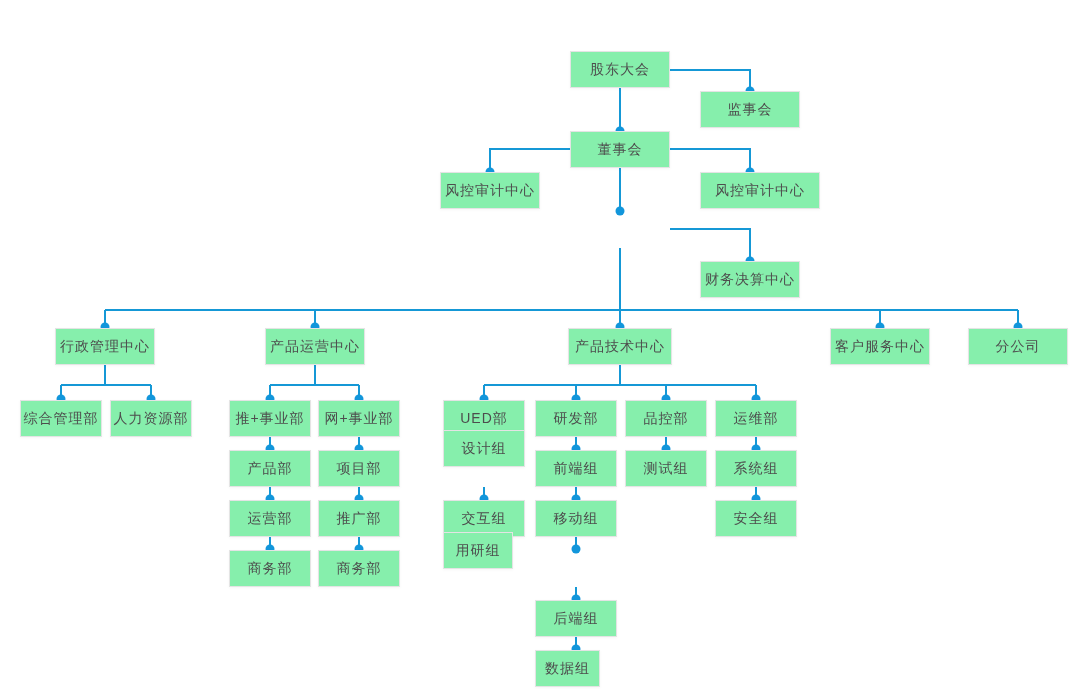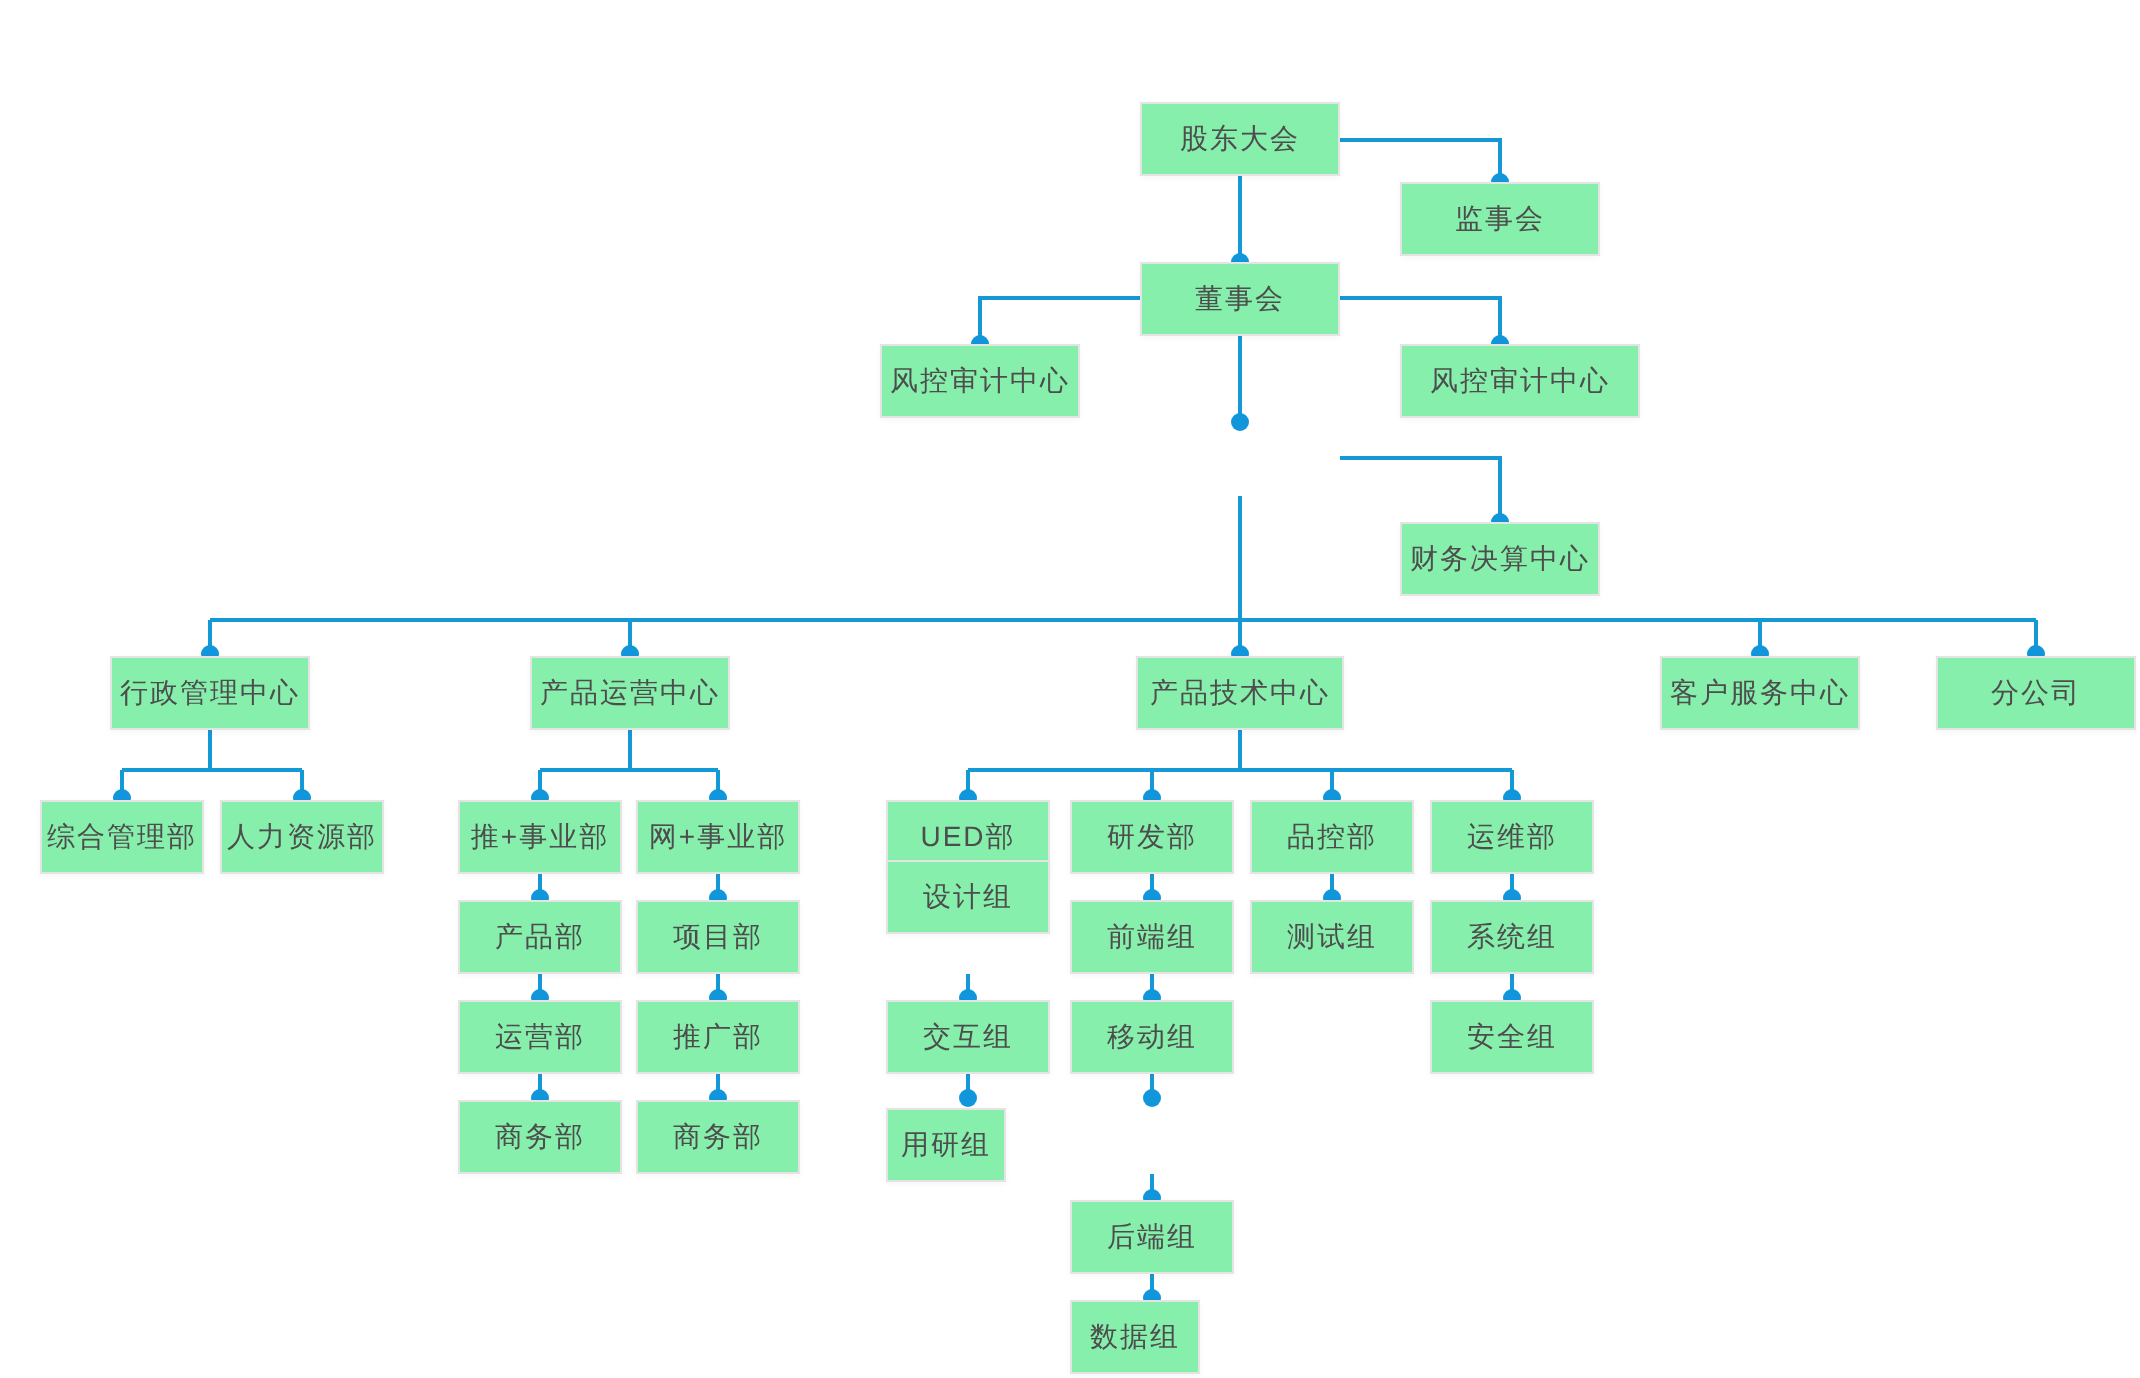--- a/index.html
+++ b/index.html
@@ -117,21 +117,21 @@
   <div class="node" style="left:229px;top:500px;width:82px">运营部</div>
   <div class="node" style="left:229px;top:550px;width:82px">商务部</div>
   <div class="node" style="left:318px;top:400px;width:82px">网+事业部</div>
   <div class="node" style="left:318px;top:450px;width:82px">项目部</div>
   <div class="node" style="left:318px;top:500px;width:82px">推广部</div>
   <div class="node" style="left:318px;top:550px;width:82px">商务部</div>
 
   <div class="node" style="left:443px;top:400px;width:82px">UED部</div>
   <div class="node" style="left:443px;top:430px;width:82px">设计组</div>
   <div class="node" style="left:443px;top:500px;width:82px">交互组</div>
-  <div class="node" style="left:443px;top:554px;width:60px">用研组</div>
+  <div class="node" style="left:443px;top:532px;width:70px">用研组</div>
   <div class="node" style="left:535px;top:400px;width:82px">研发部</div>
   <div class="node" style="left:535px;top:450px;width:82px">前端组</div>
   <div class="node" style="left:535px;top:500px;width:82px">移动组</div>
   <div class="node" style="left:535px;top:600px;width:82px">后端组</div>
   <div class="node" style="left:535px;top:650px;width:65px">数据组</div>
   <div class="node" style="left:625px;top:400px;width:82px">品控部</div>
   <div class="node" style="left:625px;top:450px;width:82px">测试组</div>
   <div class="node" style="left:715px;top:400px;width:82px">运维部</div>
   <div class="node" style="left:715px;top:450px;width:82px">系统组</div>
   <div class="node" style="left:715px;top:500px;width:82px">安全组</div>

